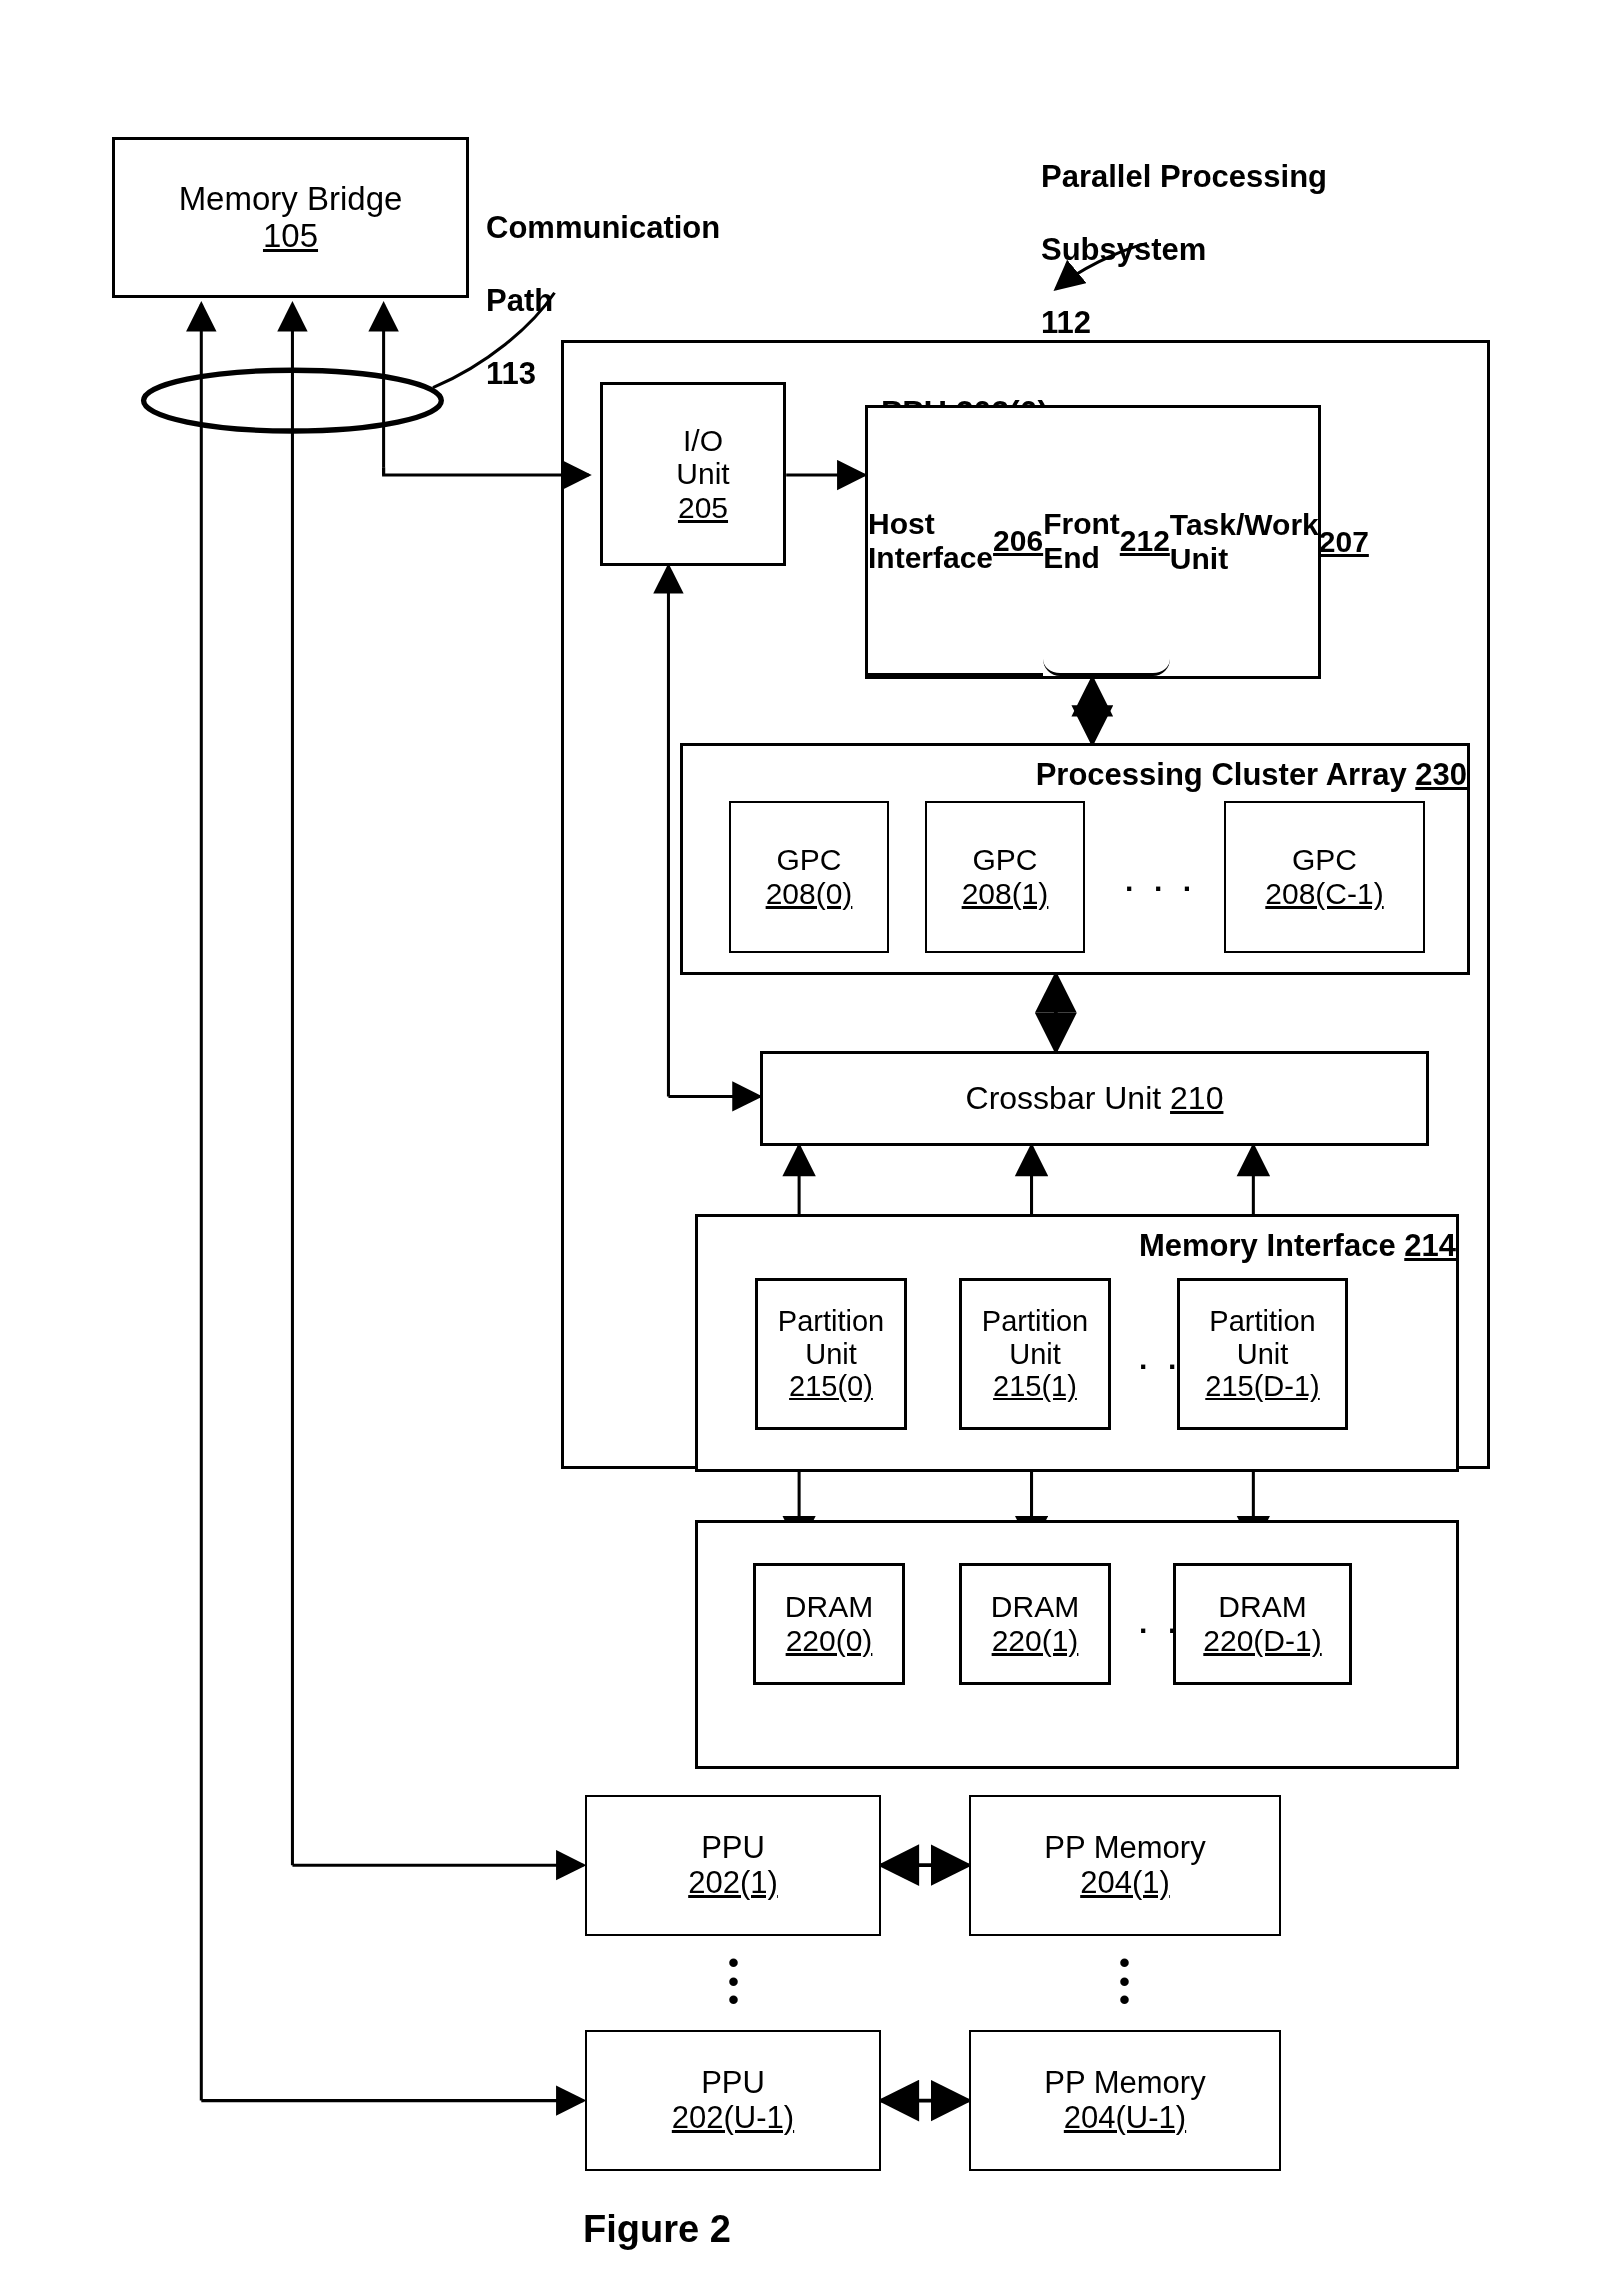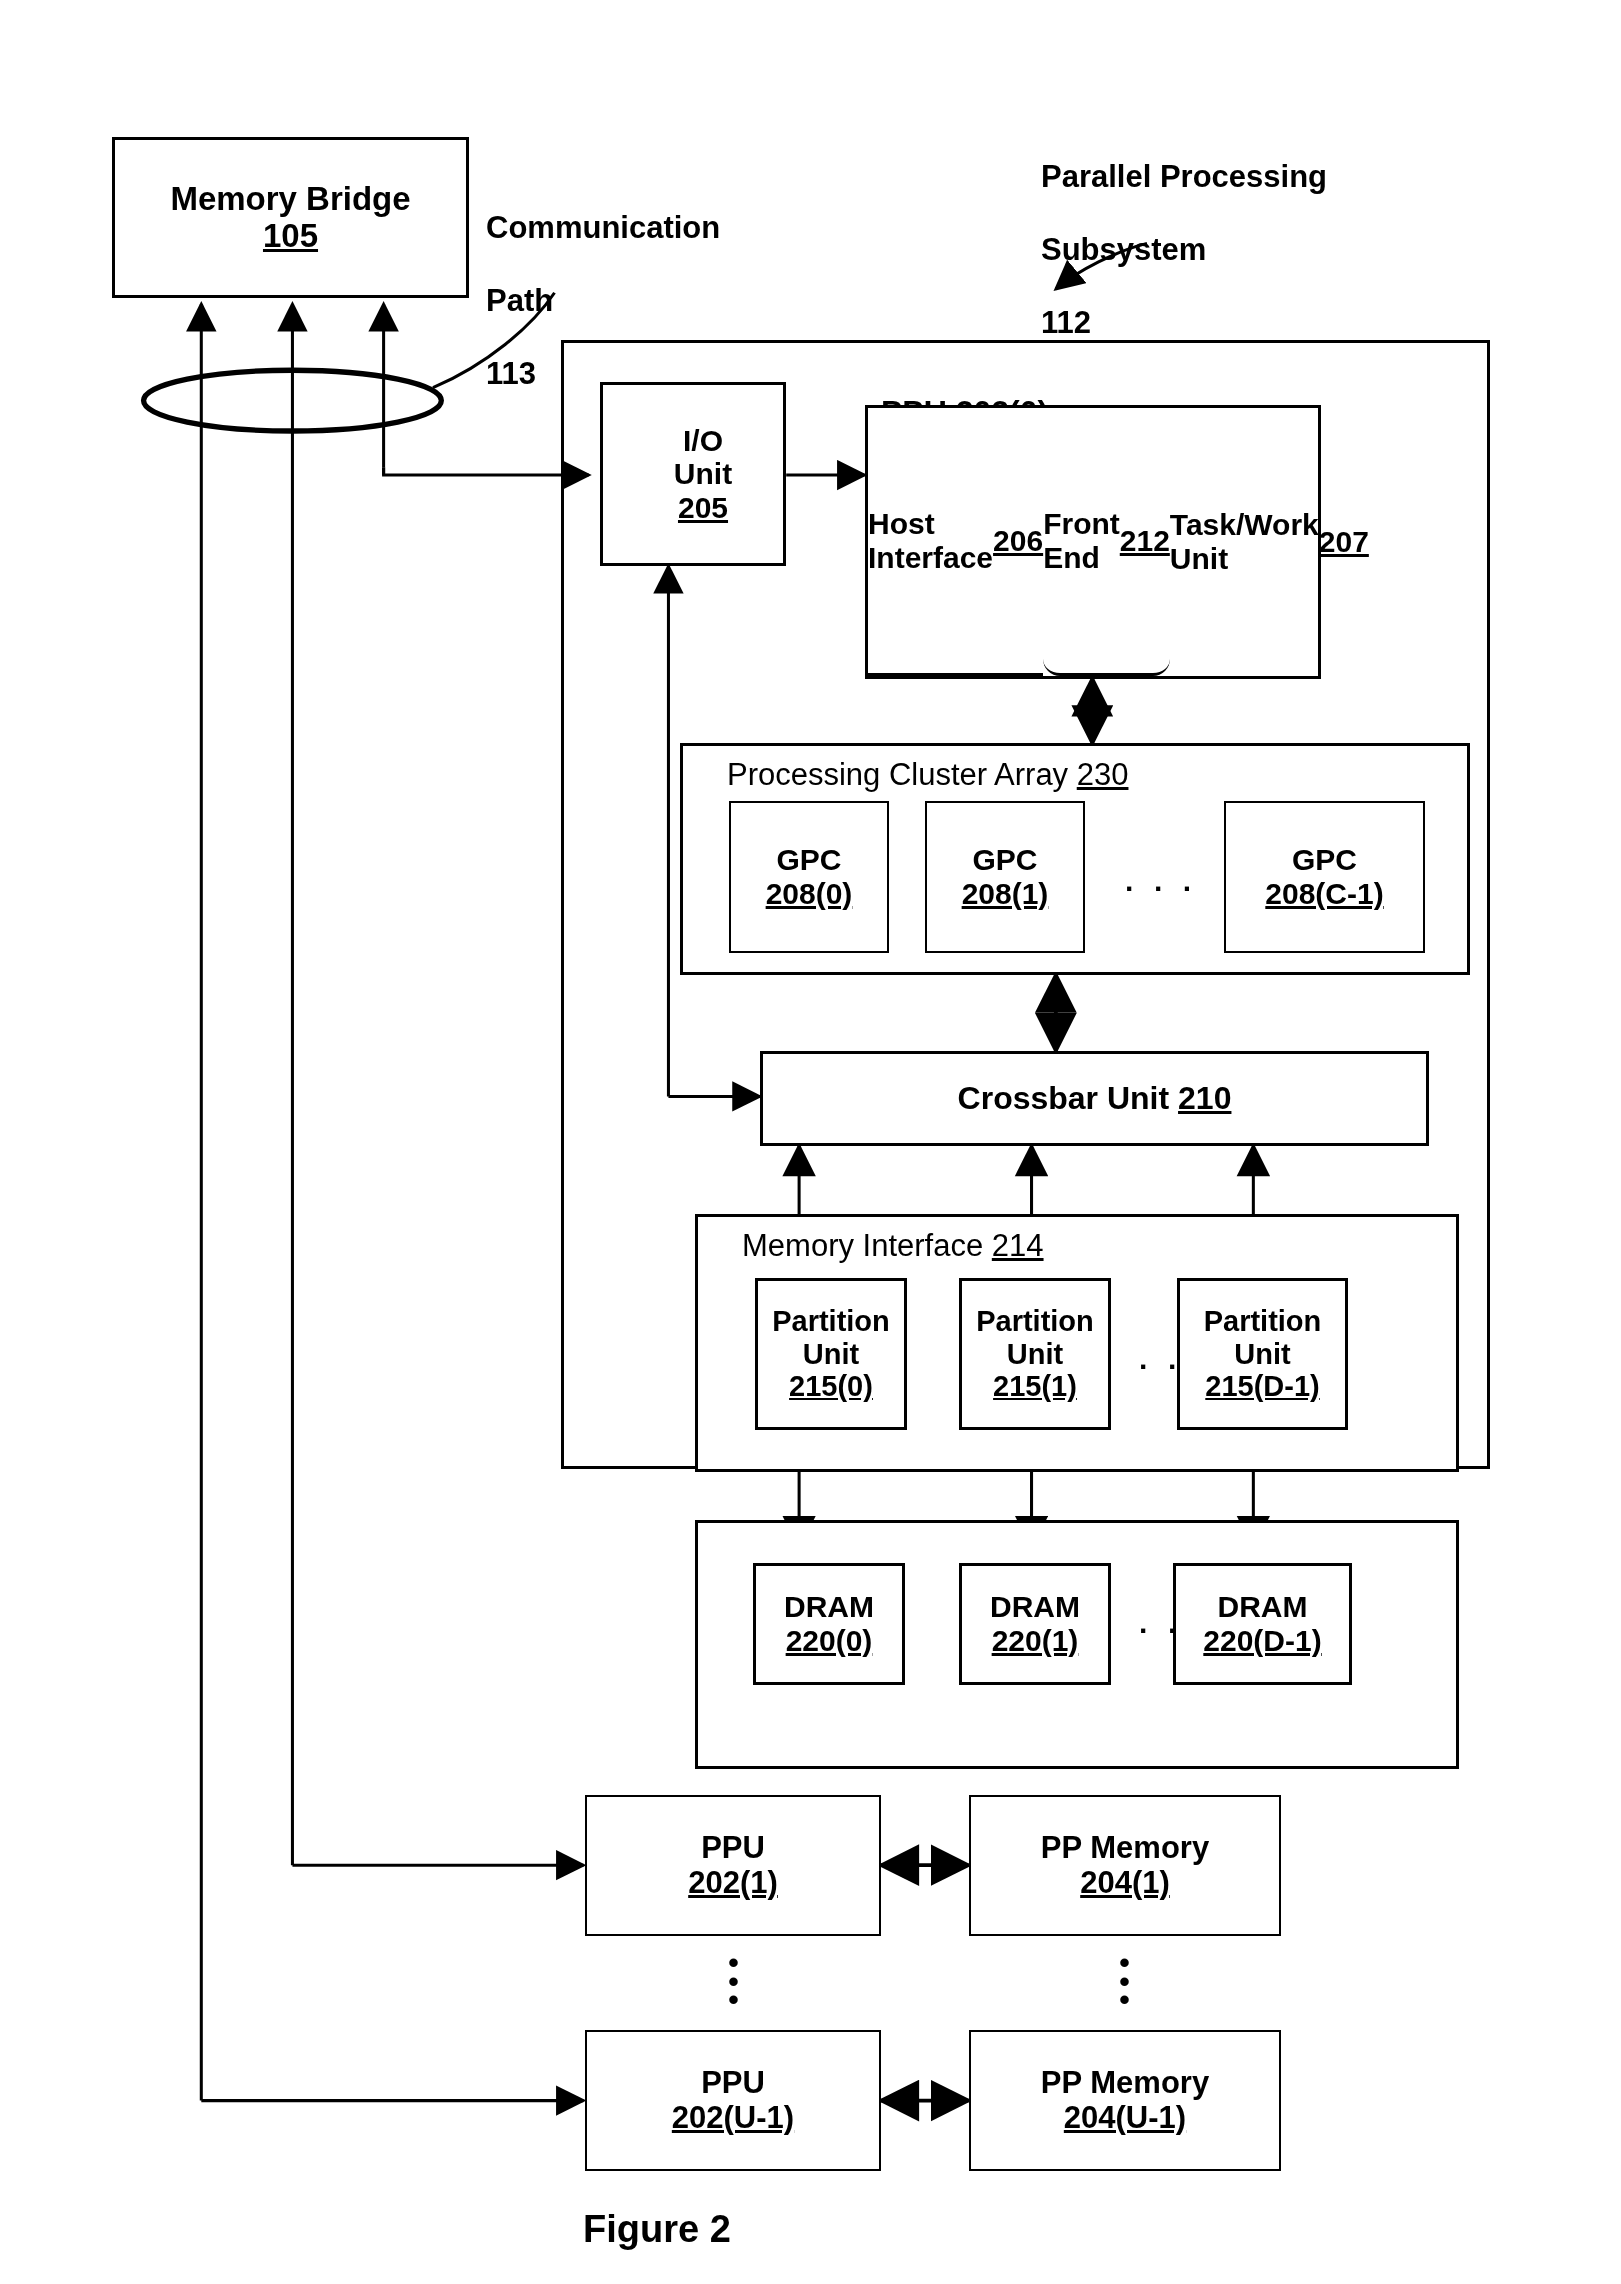--- a/index.html
+++ b/index.html
@@ -21,21 +21,21 @@
   .box {
     position: absolute;
     box-sizing: border-box;
     border: 3px solid #000;
     background: #fff;
     display: flex;
     flex-direction: column;
     align-items: center;
     justify-content: center;
     text-align: center;
-    font-weight: bold;
+    font-weight: normal;
     line-height: 1.12;
   }
   .thin {
     border-width: 2.3px;
   }
   .plain {
     position: absolute;
     font-weight: bold;
     line-height: 1.18;
     white-space: pre-line;
@@ -56,24 +56,23 @@
   }
   .vdots {
     position: absolute;
     font-weight: bold;
     line-height: 0.62;
     text-align: center;
     font-size: 30px;
   }
   .grp-label {
     position: absolute;
-    font-weight: normal;
-    text-align: left;
+    font-weight: bold;
+    text-align: right;
     width: 100%;
-    margin-left: 44px;
   }
 </style>
 </head>
 <body>
 
 <div id="page">
 
   <svg class="wires" viewBox="0 0 2134 3006">
     <defs>
       <marker id="ah" markerWidth="12" markerHeight="12" refX="9" refY="5" orient="auto" markerUnits="strokeWidth">

